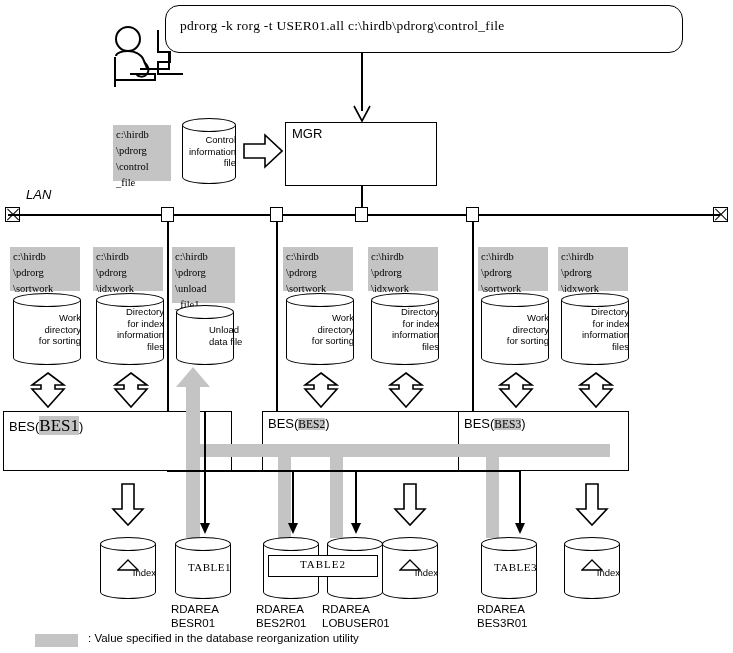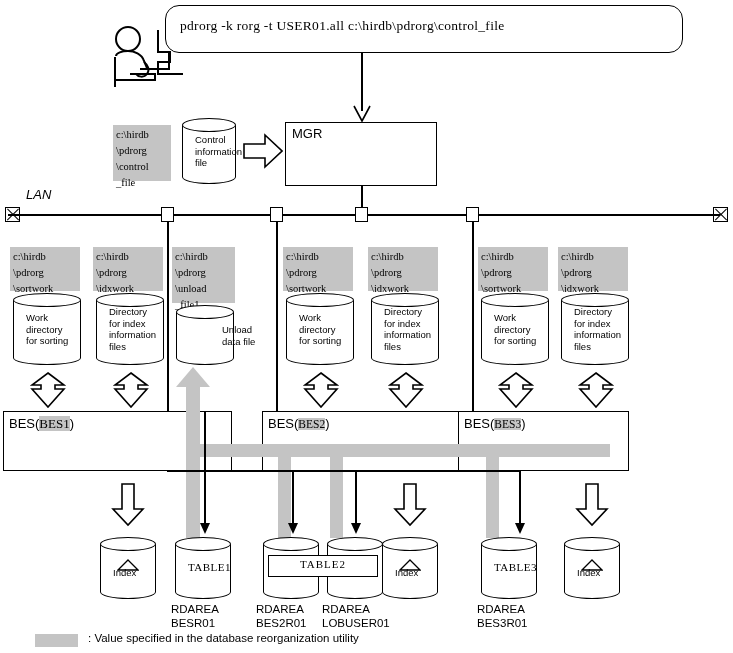--- a/index.html
+++ b/index.html
@@ -26,21 +26,21 @@
   
   .cyl{box-sizing:border-box;}
   .cyl .body{position:absolute;left:0;right:0;top:7px;bottom:7px;
              border-left:1.5px solid #000;border-right:1.5px solid #000;background:#fff;}
   .cyl .top{position:absolute;left:0;top:0;width:100%;height:14px;
             border:1.5px solid #000;border-radius:50%;box-sizing:border-box;background:#fff;}
   .cyl .bot{position:absolute;left:0;bottom:0;width:100%;height:14px;
             border:1.5px solid #000;border-radius:50%;box-sizing:border-box;
             background:#fff;clip-path:inset(50% 0 0 0);}
   .cyl .txt{position:absolute;left:0;right:0;top:50%;transform:translateY(-50%);
-            text-align:left;font-size:9.5px;line-height:11.5px;z-index:3;margin-left:13px;}
+            text-align:right;font-size:9.5px;line-height:11.5px;z-index:3;}
   .cyl .txt.mono{font-size:11px;letter-spacing:.5px;}
 
   
   .hline{background:#000;height:1.5px;}
   .vline{background:#000;width:1.5px;}
 
   
   .term{width:15px;height:15px;border:1.5px solid #000;box-sizing:border-box;}
   .term:before,.term:after{content:"";position:absolute;left:-1px;top:5.5px;
       width:16px;height:1.2px;background:#000;}
@@ -171,21 +171,21 @@
   </svg>
 </div>
 <div class="abs dbl" style="left:113px;top:372px;">
   <svg width="36" height="36" viewBox="0 0 36 36">
     <path d="M18 1 L34 13 L25 13 L25 17 L34 17 L18 35 L2 17 L11 17 L11 13 L2 13 Z" fill="#fff" stroke="#000" stroke-width="1.6"></path>
   </svg>
 </div>
 
 <div class="abs box" style="left:3px;top:411px;width:229px;height:60px;"></div>
 <div class="abs boxlabel" style="left:9px;top:416px;white-space:nowrap;">
-  <span>BES(</span><span class="gray mono" style="font-size:13px;">BES1</span><span>)</span>
+  <span>BES(</span><span class="gray mono" style="font-size:17px;">BES1</span><span>)</span>
 </div>
 
 <div class="abs gray pathlbl mono" style="left:283px;top:247px;width:70px;height:44px;">c:\hirdb
 \pdrorg
 \sortwork</div>
 <div class="abs gray pathlbl mono" style="left:368px;top:247px;width:70px;height:44px;">c:\hirdb
 \pdrorg
 \idxwork</div>
 
 <div class="abs cyl" style="left:286px;top:293px;width:68px;height:72px;">

